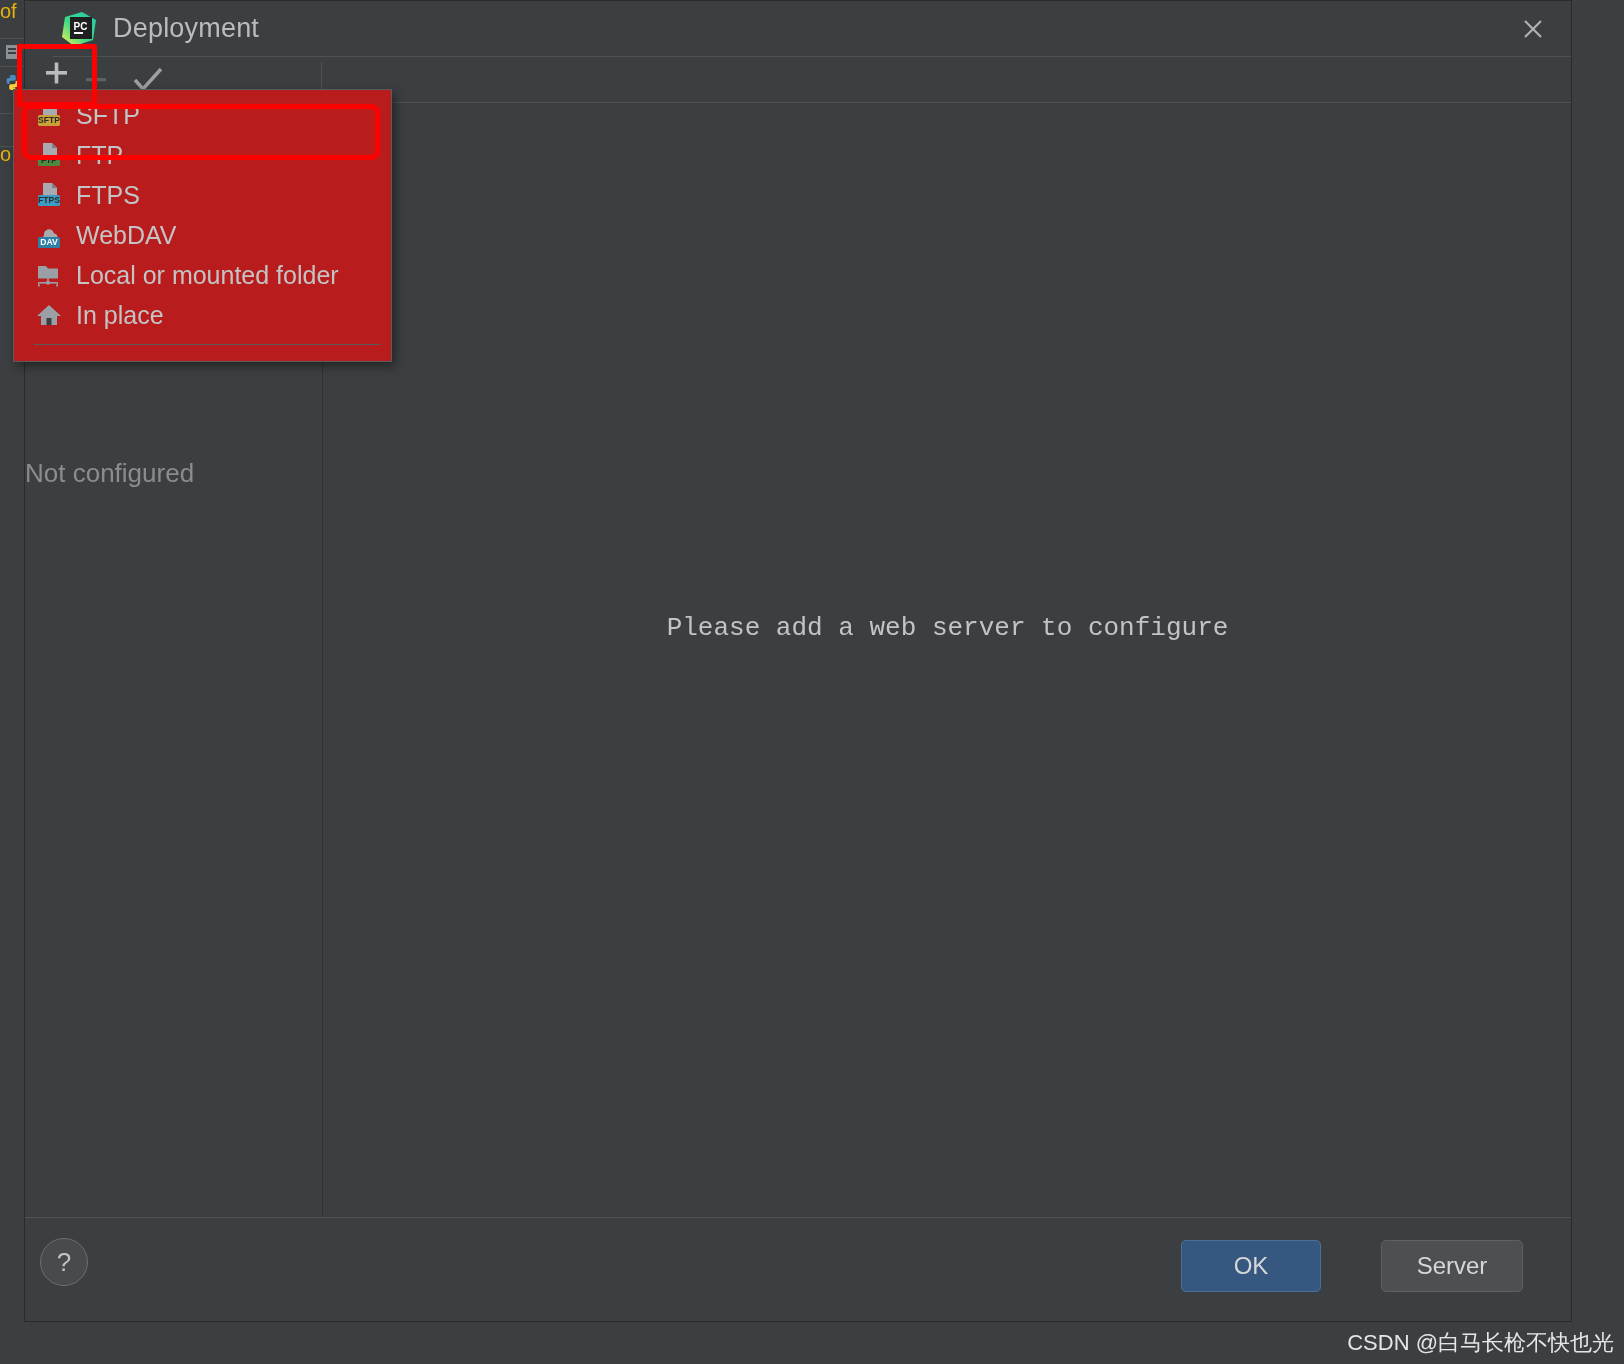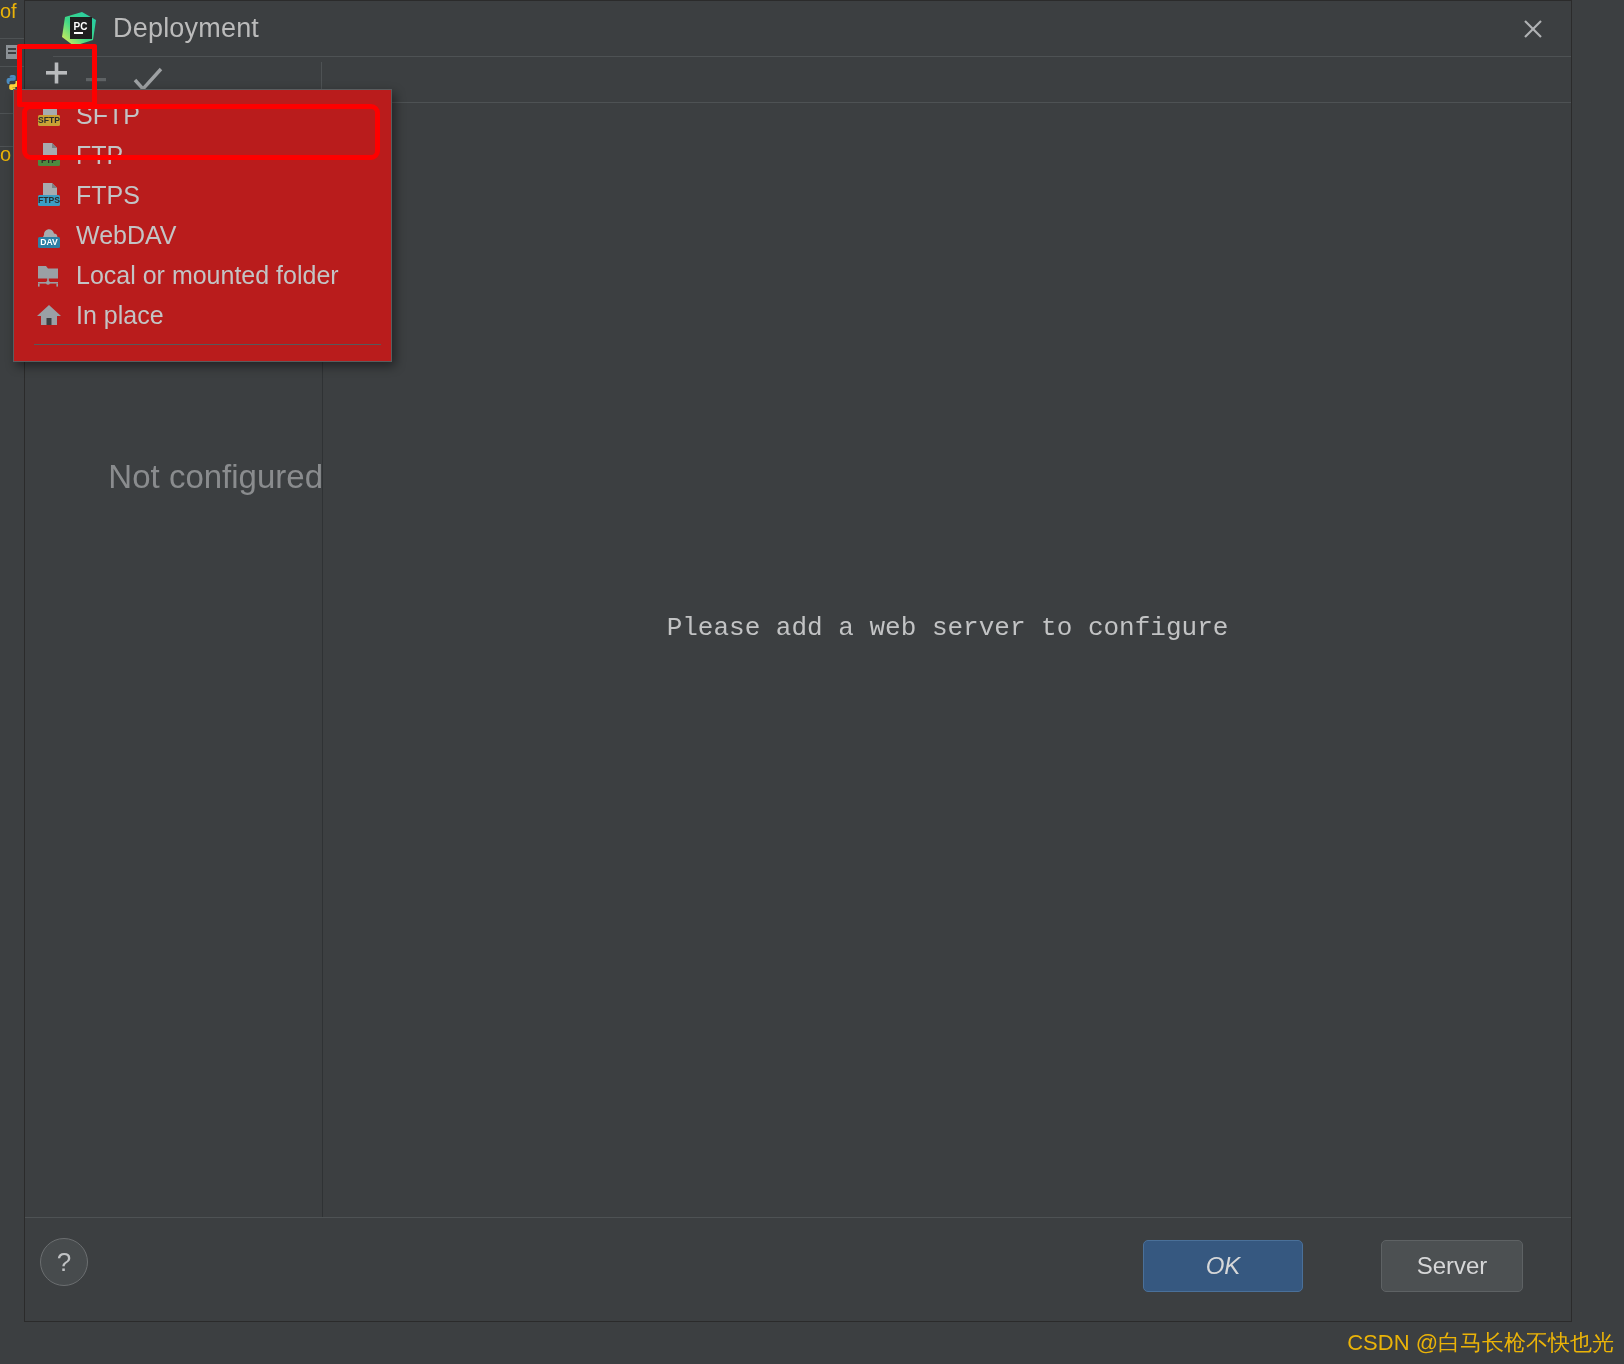--- a/index.html
+++ b/index.html
@@ -117,22 +117,22 @@
     position: absolute;
     left: 0; top: 0;
     width: 298px; height: 1114px;
     border-right: 1px solid #2f3234;
     box-sizing: border-box;
   }
   #not-configured {
     position: absolute;
     left: 0; top: 355px;
     width: 298px;
-    text-align: right;
-    font-size: 33px;
+    text-align: left;
+    font-size: 26px;
     color: #8a8c8e;
   }
   #right-pane {
     position: absolute;
     left: 299px; top: 0;
     width: 1247px; height: 1114px; font-family: Liberation Mono, monospace;
   }
   #empty-msg {
     position: absolute;
     left: 0; top: 510px;
@@ -171,25 +171,24 @@
     border-radius: 5px;
     font-size: 24px;
     color: #d6d7d8;
     display: flex;
     align-items: center;
     justify-content: center;
     cursor: pointer;
     box-sizing: border-box;
   }
   #ok-btn {
-    right: 268px;
-    width: 160px;
+    right: 250px;
+    width: 140px;
     background: #365880;
     border: 1px solid #4a7099;
-    font-style: italic;
   }
   #cancel-btn {
     right: 48px;
     width: 142px;
     background: #4c5052;
     border: 1px solid #5e6264;
   }
 
   
   #popup {
@@ -243,21 +242,21 @@
     left: 22px; top: 104px;
     width: 348px; height: 46px;
     border-radius: 9px;
   }
 
   
   #watermark {
     position: absolute;
     right: 10px; bottom: 6px;
     font-size: 22px;
-    color: #eab308;
+    color: #e5e5e5;
     white-space: nowrap;
     z-index: 60;
   }
 </style>
 </head>
 <body>
 
 <div id="ide-backdrop">
   <div class="ide-strip-line" style="top:38px"></div>
   <div class="ide-strip-line" style="top:66px"></div>

